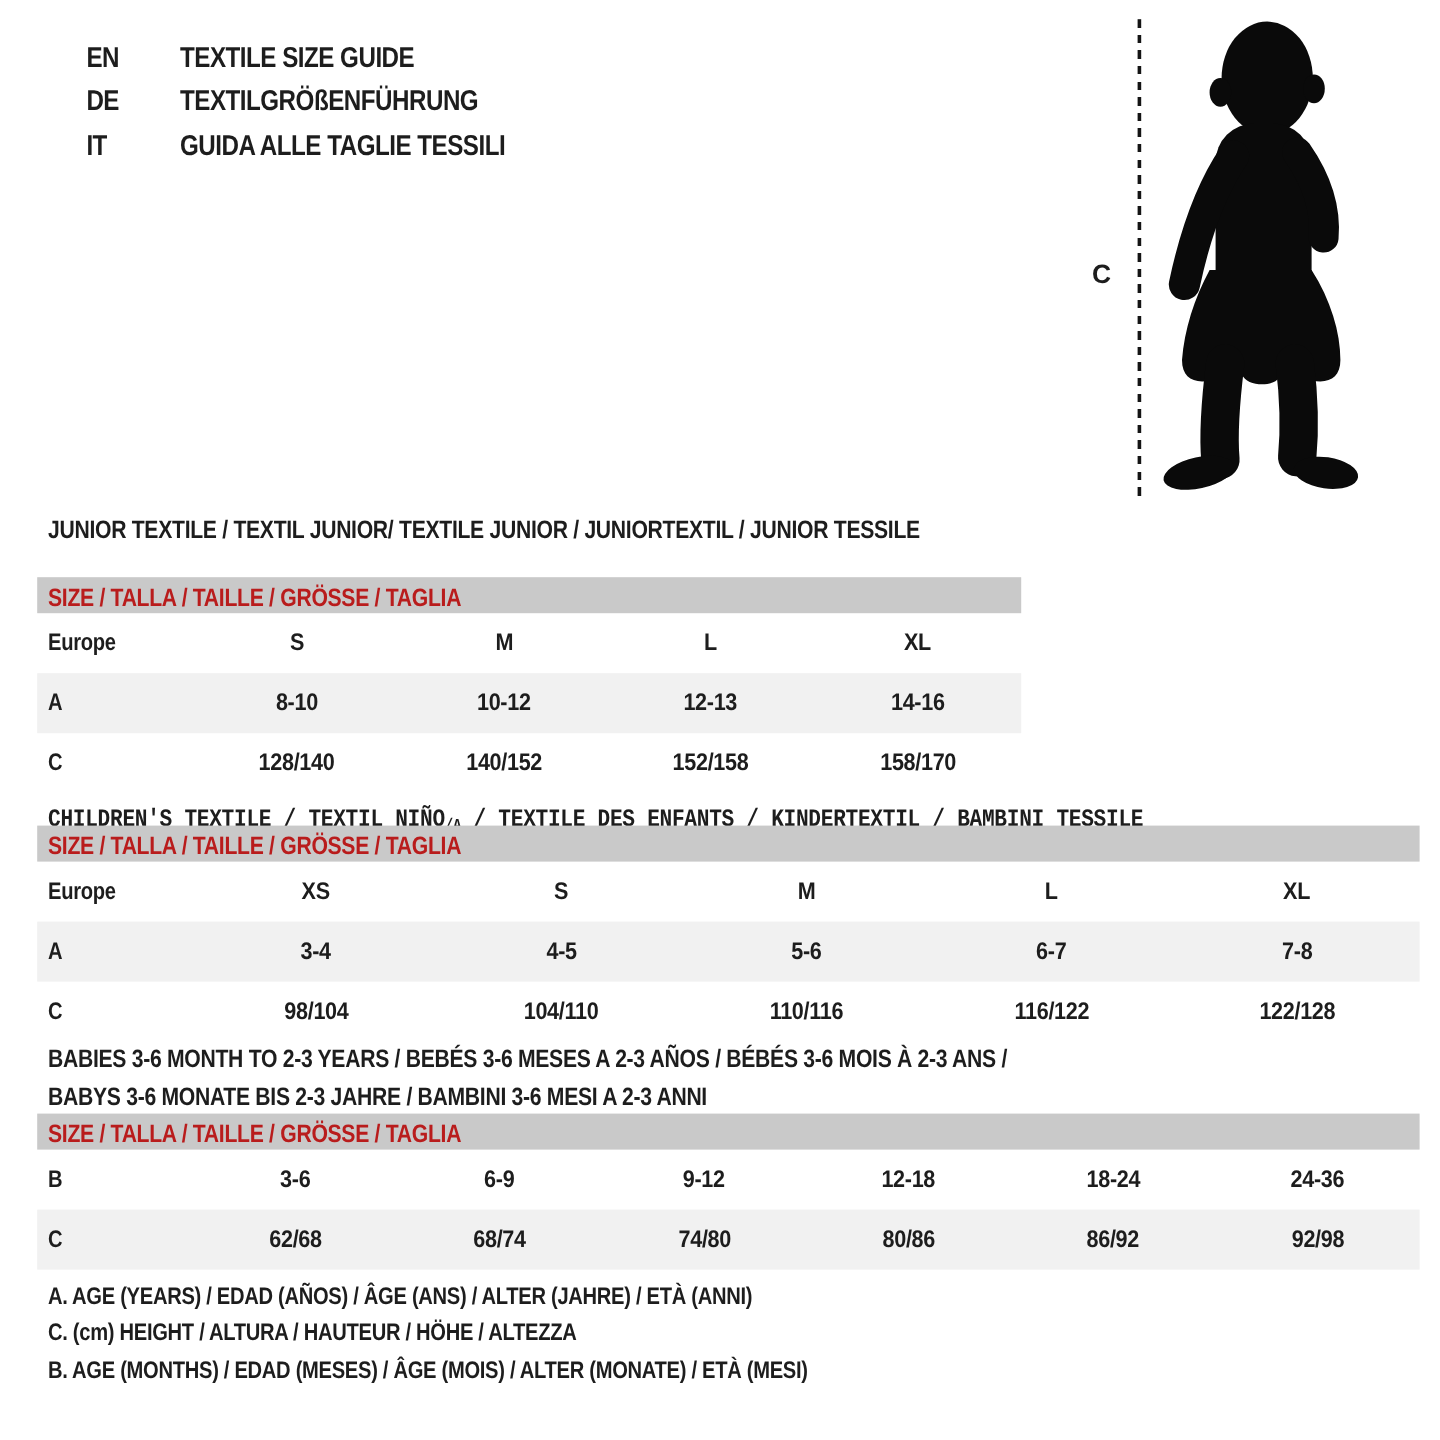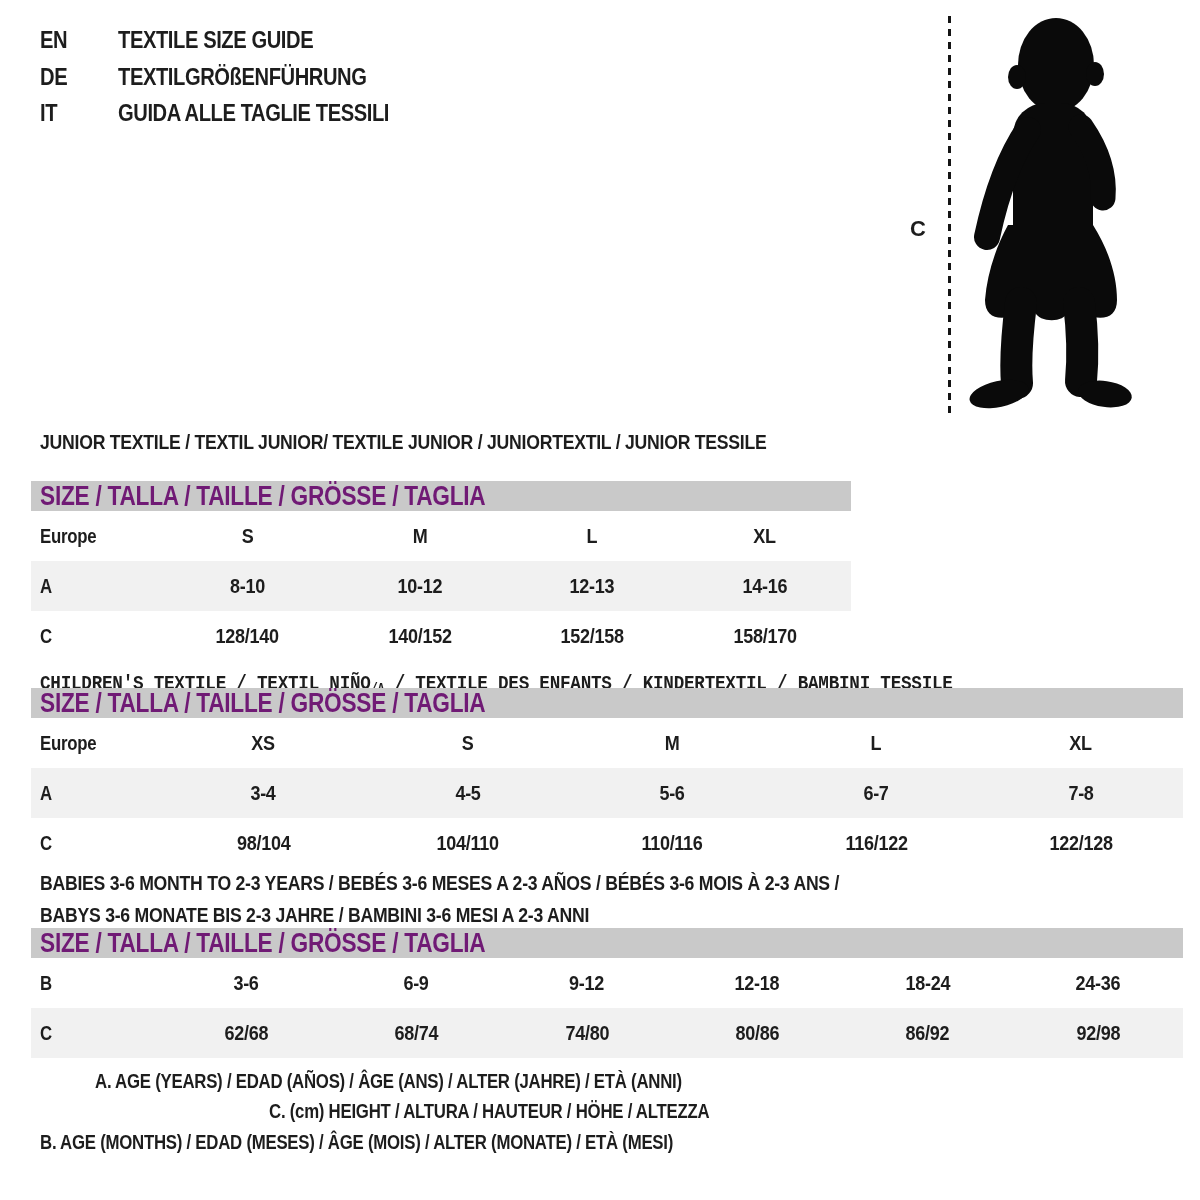--- a/index.html
+++ b/index.html
@@ -8,48 +8,48 @@
     background:#ffffff;color:#1d1d1d;
     font-family:"Liberation Sans","DejaVu Sans",sans-serif;
     font-weight:bold;
     -webkit-font-smoothing:antialiased;
   }
   .cond{display:inline-block;transform:scaleX(0.84);transform-origin:0 50%;white-space:nowrap;}
   .condc{display:inline-block;transform:scaleX(0.90);transform-origin:50% 50%;white-space:nowrap;}
 
   
   .langs{position:absolute;left:40px;top:26px;}
-  .lang-row{display:flex;height:36.5px;align-items:flex-start;font-size:24px;letter-spacing:-0.5px;}
+  .lang-row{display:flex;height:36.5px;align-items:flex-end;font-size:24px;letter-spacing:-0.5px;margin-left:32px;}
   .lang-code{width:78px;}
   
   .measure-line{
     position:absolute;left:948px;top:16px;width:3px;height:402px;
     background:repeating-linear-gradient(to bottom,#141414 0 7px,transparent 7px 13px);
   }
   .measure-label{position:absolute;left:898px;top:216px;width:40px;text-align:center;font-size:22px;}
   .silhouette{position:absolute;left:963px;top:14px;}
 
   
   .section-title{position:absolute;left:40px;font-size:21px;letter-spacing:-0.3px;white-space:nowrap;}
   .babies-title{line-height:32px;}
   .sub-a{font-size:14px;vertical-align:-4px;}
 
   .size-table{position:absolute;left:31px;}
   .size-table .bar{
-    height:30px;background:#c9c9c9;display:flex;align-items:flex-start;
-    padding-left:9px;font-size:27px;color:#701a75;letter-spacing:-0.3px;
+    height:30px;background:#c9c9c9;display:flex;align-items:flex-end;
+    padding-left:9px;font-size:21px;color:#b91c1c;letter-spacing:-0.3px;
   }
   .trow{display:flex;height:50px;align-items:center;font-size:20px;letter-spacing:-0.3px;}
   .trow.striped{background:#f1f1f1;}
   .tlabel{width:130px;padding-left:9px;box-sizing:border-box;}
   .tcell{flex:1;text-align:center;}
 
   
   .footnotes{position:absolute;left:40px;top:1066px;font-size:20px;letter-spacing:-0.3px;}
-  .footnote{height:30.5px;display:flex;align-items:center;justify-content:flex-end;}
+  .footnote{height:30.5px;display:flex;align-items:center;}
 </style>
 </head>
 <body>
 
 <div class="langs">
   <div class="lang-row">
     <span class="lang-code"><span class="cond">EN</span></span>
     <span><span class="cond">TEXTILE SIZE GUIDE</span></span>
   </div>
   <div class="lang-row">

